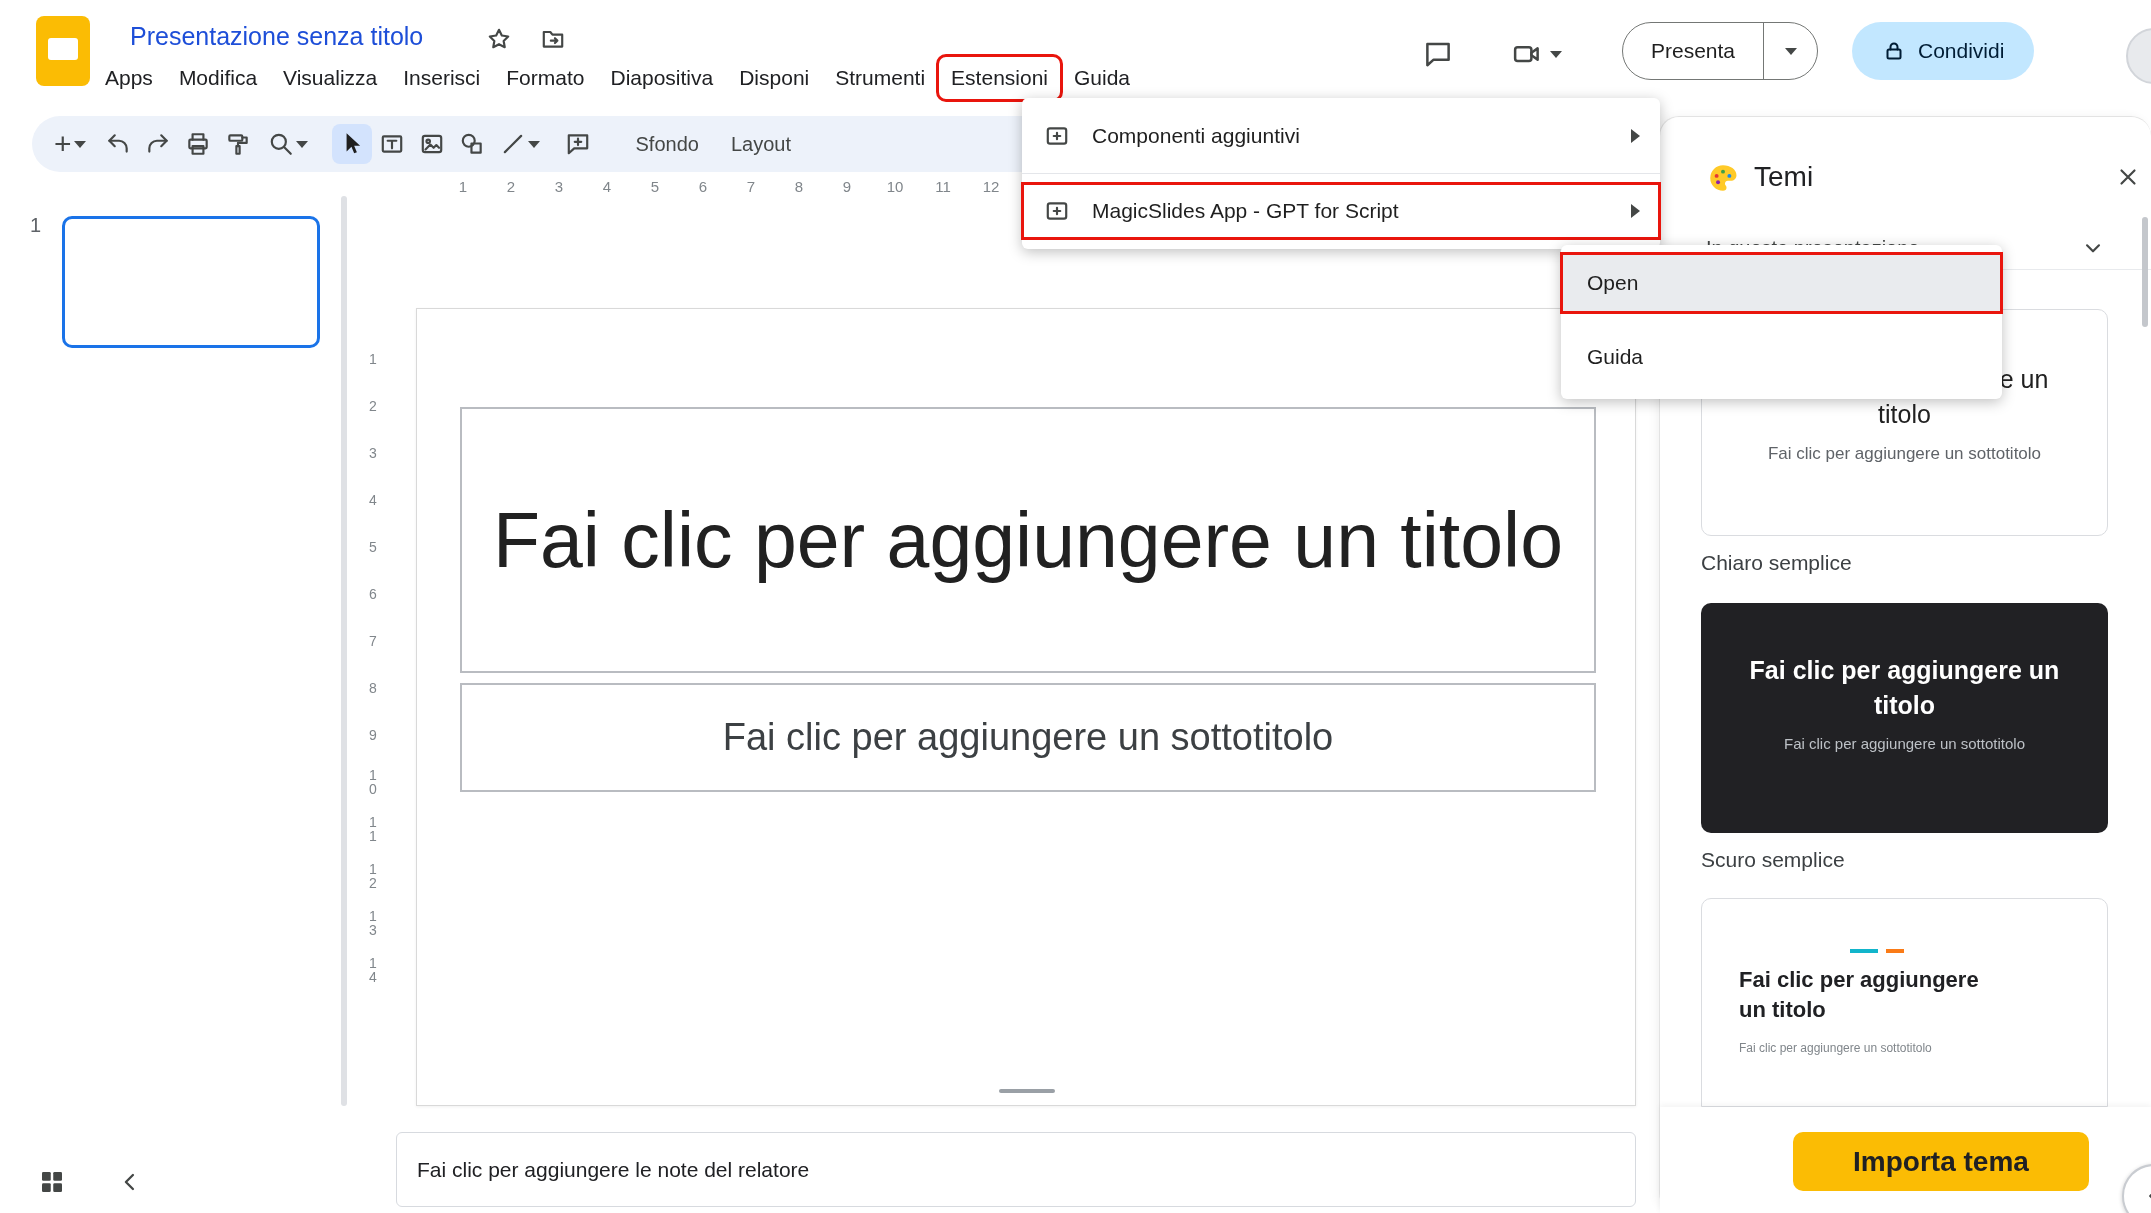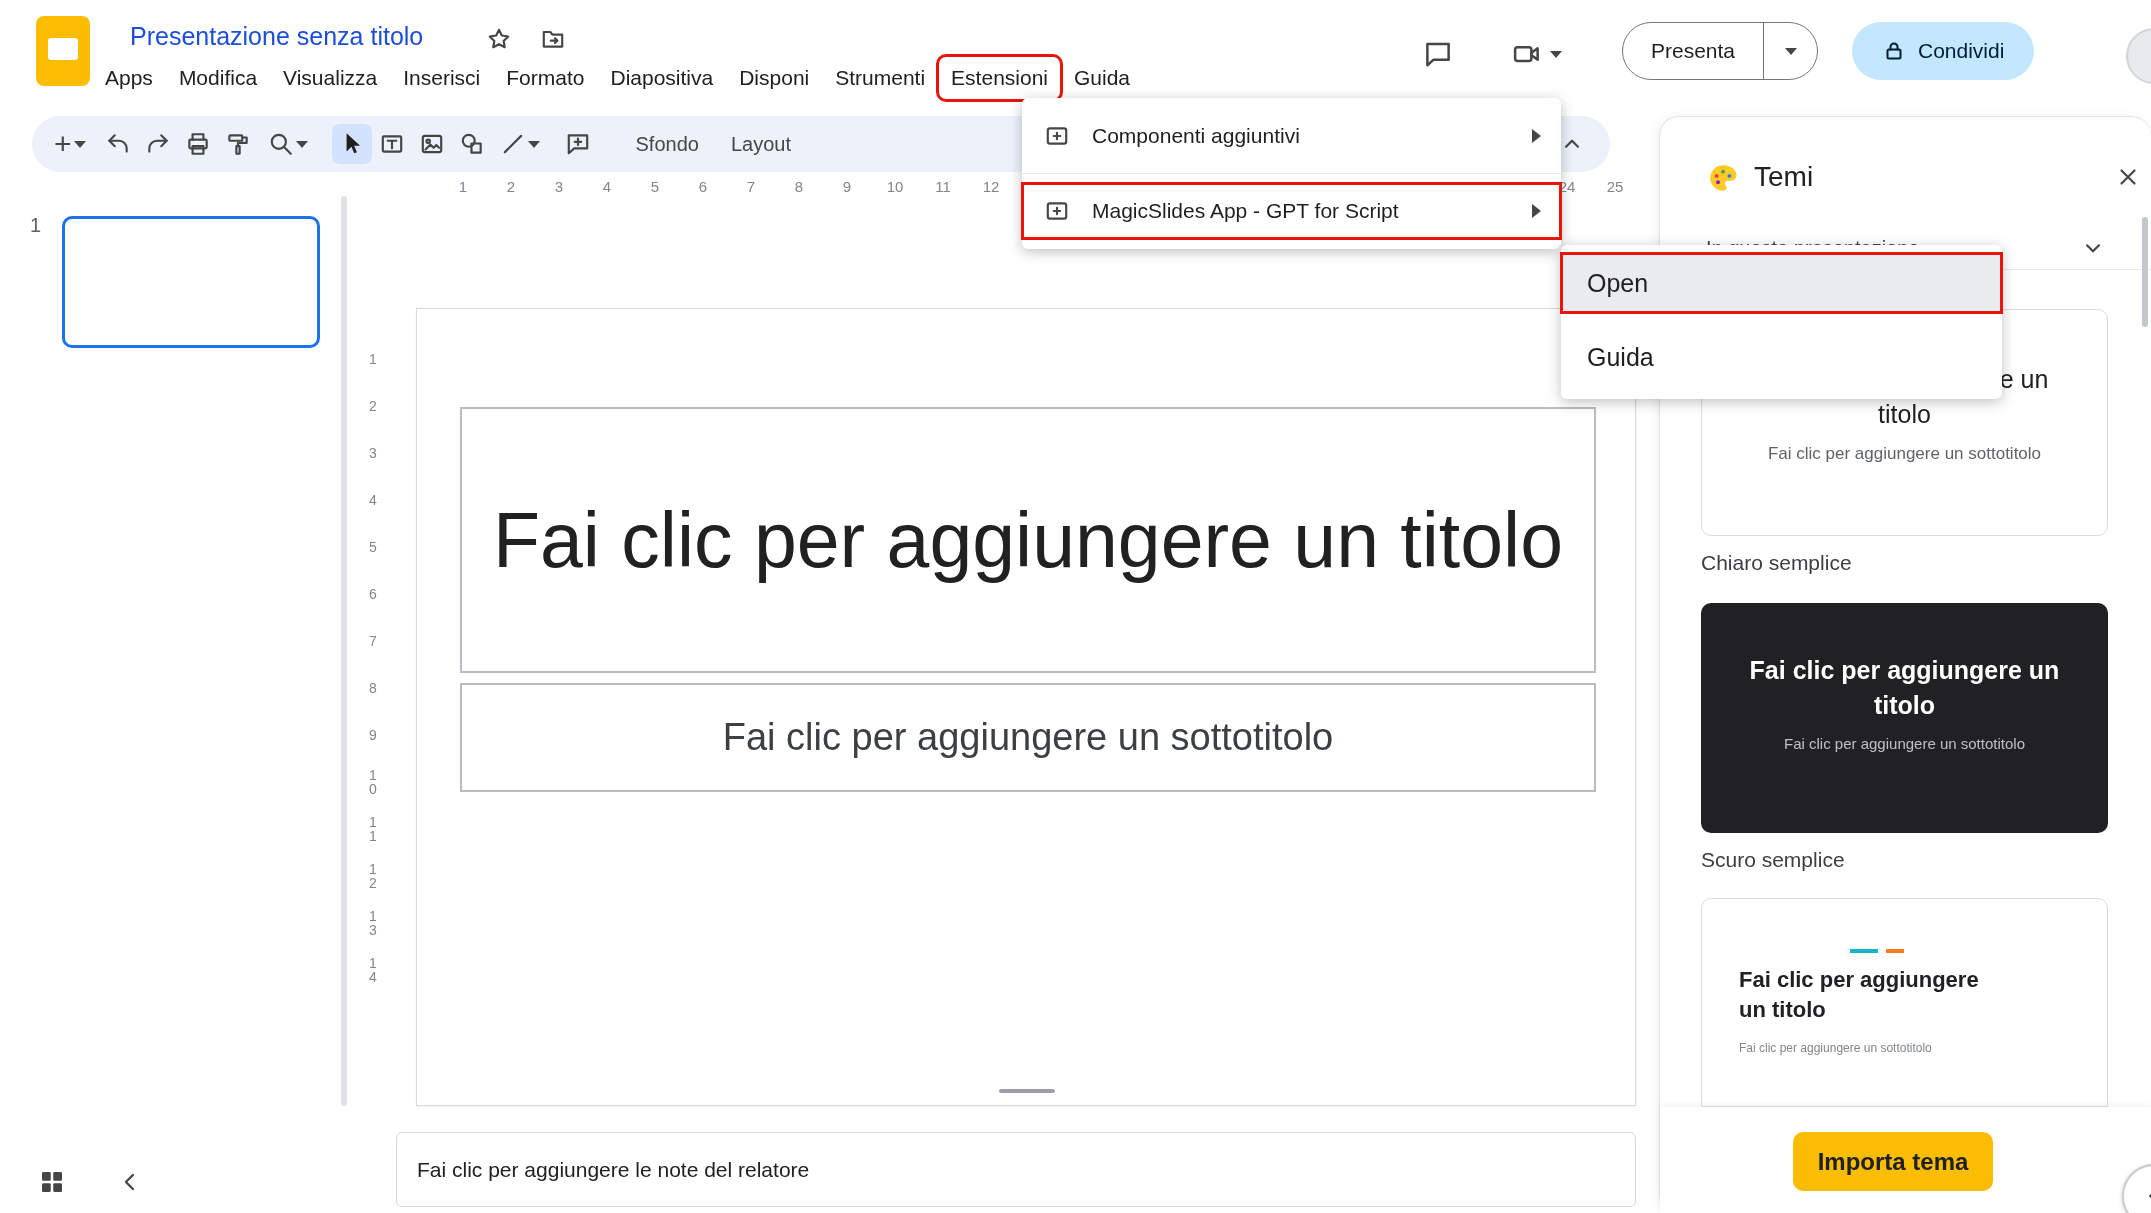--- a/index.html
+++ b/index.html
@@ -53,47 +53,47 @@
   .ph { position:absolute; left:43px; width:1136px; border:2px solid #b9bcc1; background:#fff; display:flex; align-items:center; justify-content:center; text-align:center; cursor:text; }
   .ph-title { top:98px; height:266px; font-size:77px; line-height:101px; color:#212121; }
   .ph-sub { top:374px; height:109px; font-size:38px; color:#3c4043; }
   .drag-handle { position:absolute; left:582px; top:780px; width:56px; height:4px; background:#9aa0a6; border-radius:2px; cursor:row-resize; }
 
   
   .notes-box { left:396px; top:1132px; width:1240px; height:75px; border:1px solid #d7dadf; border-radius:6px; display:flex; align-items:center; padding-left:20px; font-size:21px; color:#202124; cursor:text; background:#fff; }
   .corner-btn { width:48px; height:48px; display:flex; align-items:center; justify-content:center; border-radius:50%; cursor:pointer; }
 
   
-  .menu-panel { left:1022px; top:98px; width:539px; background:#fff; border-radius:6px; box-shadow:0 3px 14px rgba(0,0,0,.25); padding:10px 0; z-index:40; }
+  .menu-panel { left:1022px; top:98px; width:638px; background:#fff; border-radius:6px; box-shadow:0 3px 14px rgba(0,0,0,.25); padding:10px 0; z-index:40; }
   .menu-row { height:56px; display:flex; align-items:center; padding:0 20px 0 22px; gap:22px; cursor:pointer; position:relative; }
   .menu-row .lbl { font-size:21px; color:#1f1f1f; }
   .menu-row .sub-arrow { margin-left:auto; width:0; height:0; border-top:7px solid transparent; border-bottom:7px solid transparent; border-left:9px solid #444746; }
   .menu-sep { height:1px; background:#e4e6ea; margin:9px 0; }
   .menu-row.annotated { outline:3px solid #e9150d; outline-offset:-2px; }
   .submenu-panel { left:1561px; top:245px; width:441px; background:#fff; border-radius:6px; box-shadow:0 3px 14px rgba(0,0,0,.25); padding:8px 0 12px; z-index:41; }
-  .submenu-row { height:60px; display:flex; align-items:center; padding:0 26px; font-size:25px; color:#1f1f1f; cursor:pointer; }
+  .submenu-row { height:60px; display:flex; align-items:center; padding:0 26px; font-size:21px; color:#1f1f1f; cursor:pointer; }
   .submenu-row.hl { background:#e9ebee; }
   .submenu-row.annotated { outline:3px solid #e9150d; outline-offset:-2px; }
 
   
   .panel { left:1659px; top:116px; width:492px; height:1097px; background:#fff; border-left:1px solid #e3e3e3; border-top:1px solid #e3e3e3; border-top-left-radius:18px; box-shadow:-3px 0 10px rgba(0,0,0,.05); z-index:10;border-radius:20px; }
   .panel-title { position:absolute; left:94px; top:44px; font-size:28px; color:#202124; }
   .panel-close { position:absolute; left:448px; top:40px; width:40px; height:40px; display:flex; align-items:center; justify-content:center; border-radius:50%; cursor:pointer; }
   .section-row { position:absolute; left:46px; top:112px; width:400px; height:38px; display:flex; align-items:center; cursor:pointer; }
   .section-row span { font-size:20px; color:#444746; }
   .section-row svg { margin-left:auto; }
   .panel-divider { position:absolute; left:0; top:152px; width:100%; height:1px; background:#e8eaed; }
   .panel-scroll { position:absolute; left:482px; top:100px; width:6px; height:110px; background:#c4c7cc; border-radius:3px; cursor:pointer; }
   .theme-card { position:absolute; left:41px; width:407px; border-radius:10px; cursor:pointer; overflow:hidden; }
   .card-light { background:#fff; border:1px solid #dadce0; }
   .card-title { text-align:center; font-size:25px; line-height:35px; color:#212121; padding:0 40px; }
   .card-sub { text-align:center; font-size:17px; color:#5f6368; margin-top:12px; }
   .card-label { position:absolute; left:41px; font-size:21px; color:#3c4043; }
   .panel-footer { position:absolute; left:0; top:990px; width:100%; height:107px; background:#fff; box-shadow:0 -2px 6px rgba(0,0,0,.05); }
-  .import-btn { position:absolute; left:133px; top:25px; width:200px; height:59px; background:#fbbc04; border-radius:10px; border:none; font-family:"Liberation Sans",sans-serif; font-size:24px; font-weight:600; color:#202124; cursor:pointer; }
+  .import-btn { position:absolute; left:133px; top:25px; width:296px; height:59px; background:#fbbc04; border-radius:10px; border:none; font-family:"Liberation Sans",sans-serif; font-size:28px; font-weight:600; color:#202124; cursor:pointer; }
 
   .expand-corner { left:2122px; top:1164px; width:64px; height:64px; border-radius:50%; background:#fff; border:2px solid #c9ccd1; box-shadow:0 1px 4px rgba(0,0,0,.2); display:flex; align-items:center; justify-content:center; cursor:pointer; z-index:50; }
 </style>
 </head>
 <body>
 
 <div>
 
   <div class="abs logo">
       <div class="inner"></div>

